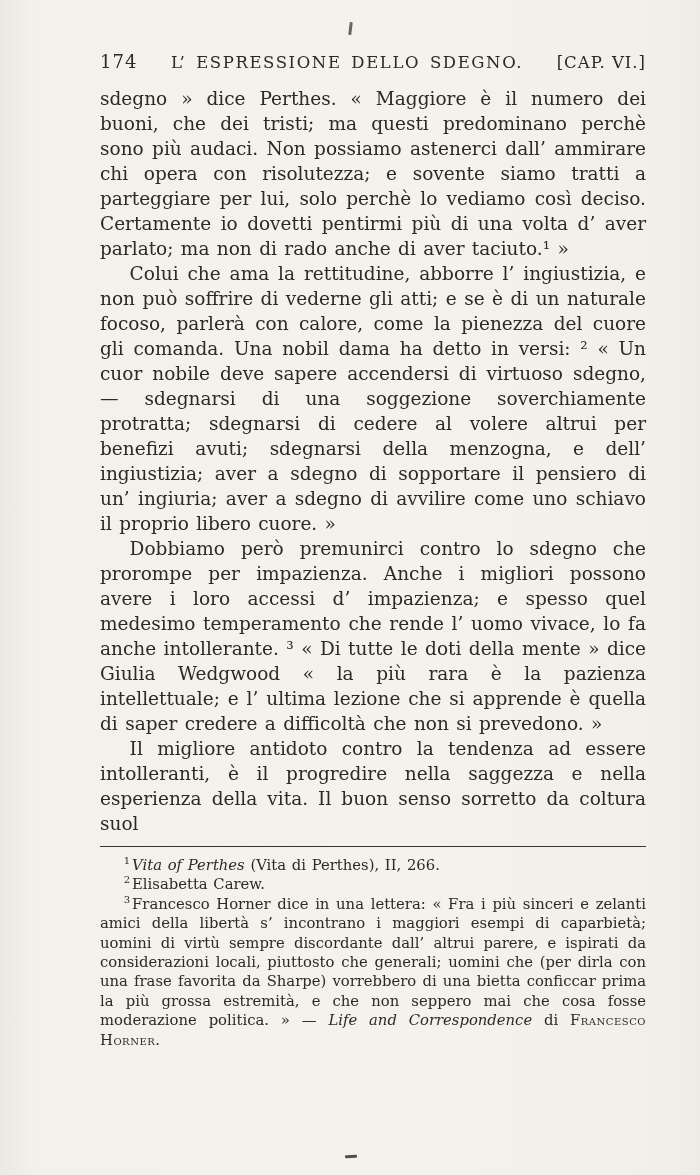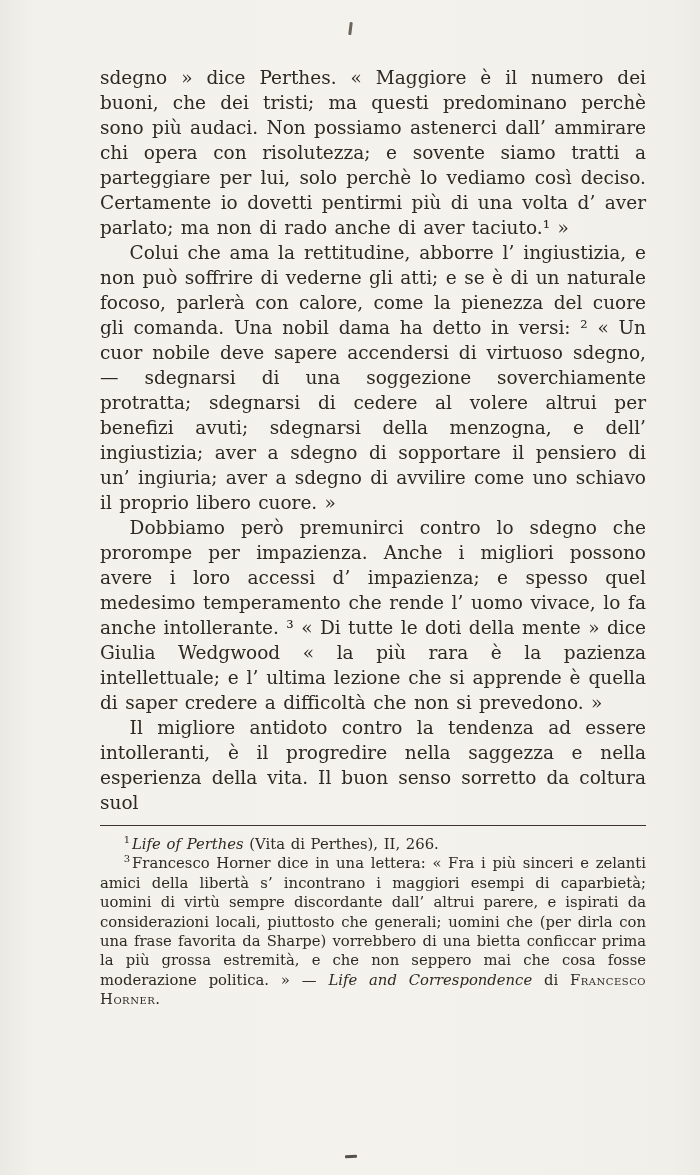--- a/index.html
+++ b/index.html
@@ -93,28 +93,34 @@
     border-radius: 1px;
   }
 </style>
 </head>
 <body>
 
 <div class="page">
 
   <span class="printers-mark-top"></span>
 
+  <div class="running-head">
+    <span class="pagenum">174</span>
+    <span class="head-title">L’ ESPRESSIONE DELLO SDEGNO.</span>
+    <span class="head-chapter">[CAP. VI.]</span>
+  </div>
 
   <div class="body-text">
     <p>sdegno » dice Perthes. « Maggiore è il numero dei buoni, che dei tristi; ma questi predominano perchè sono più audaci. Non possiamo astenerci dall’ ammirare chi opera con risolutezza; e sovente siamo tratti a parteggiare per lui, solo perchè lo vediamo così deciso. Certamente io dovetti pentirmi più di una volta d’ aver parlato; ma non di rado anche di aver taciuto.¹ »</p>
     <p class="indent">Colui che ama la rettitudine, abborre l’ ingiustizia, e non può soffrire di vederne gli atti; e se è di un naturale focoso, parlerà con calore, come la pienezza del cuore gli comanda. Una nobil dama ha detto in versi: ² « Un cuor nobile deve sapere accendersi di virtuoso sdegno, — sdegnarsi di una soggezione soverchiamente protratta; sdegnarsi di cedere al volere altrui per benefizi avuti; sdegnarsi della menzogna, e dell’ ingiustizia; aver a sdegno di sopportare il pensiero di un’ ingiuria; aver a sdegno di avvilire come uno schiavo il proprio libero cuore. »</p>
     <p class="indent">Dobbiamo però premunirci contro lo sdegno che prorompe per impazienza. Anche i migliori possono avere i loro accessi d’ impazienza; e spesso quel medesimo temperamento che rende l’ uomo vivace, lo fa anche intollerante. ³ « Di tutte le doti della mente » dice Giulia Wedgwood « la più rara è la pazienza intellettuale; e l’ ultima lezione che si apprende è quella di saper credere a difficoltà che non si prevedono. »</p>
     <p class="indent">Il migliore antidoto contro la tendenza ad essere intolleranti, è il progredire nella saggezza e nella esperienza della vita. Il buon senso sorretto da coltura suol</p>
   </div>
 
   <div class="footnote-block">
-    <p><sup class="fn-marker">1</sup><span class="italic">Life of Perthes</span><span> (Vita di Perthes), II, 266.</span></p>
+    <p><sup class="fn-marker">1</sup><span class="italic">Vita of Perthes</span><span> (Vita di Perthes), II, 266.</span></p>
+    <p><sup class="fn-marker">2</sup><span>Elisabetta Carew.</span></p>
     <p><sup class="fn-marker">3</sup><span>Francesco Horner dice in una lettera: « Fra i più sinceri e zelanti amici della libertà s’ incontrano i maggiori esempi di caparbietà; uomini di virtù sempre discordante dall’ altrui parere, e ispirati da considerazioni locali, piuttosto che generali; uomini che (per dirla con una frase favorita da Sharpe) vorrebbero di una bietta conficcar prima la più grossa estremità, e che non seppero mai che cosa fosse moderazione politica. » — </span><span class="italic">Life and Correspondence</span><span> di </span><span class="smallcaps">Francesco Horner</span><span>.</span></p>
   </div>
 
   <span class="printers-mark-bottom"></span>
 
 </div>
 
 </body></html>

